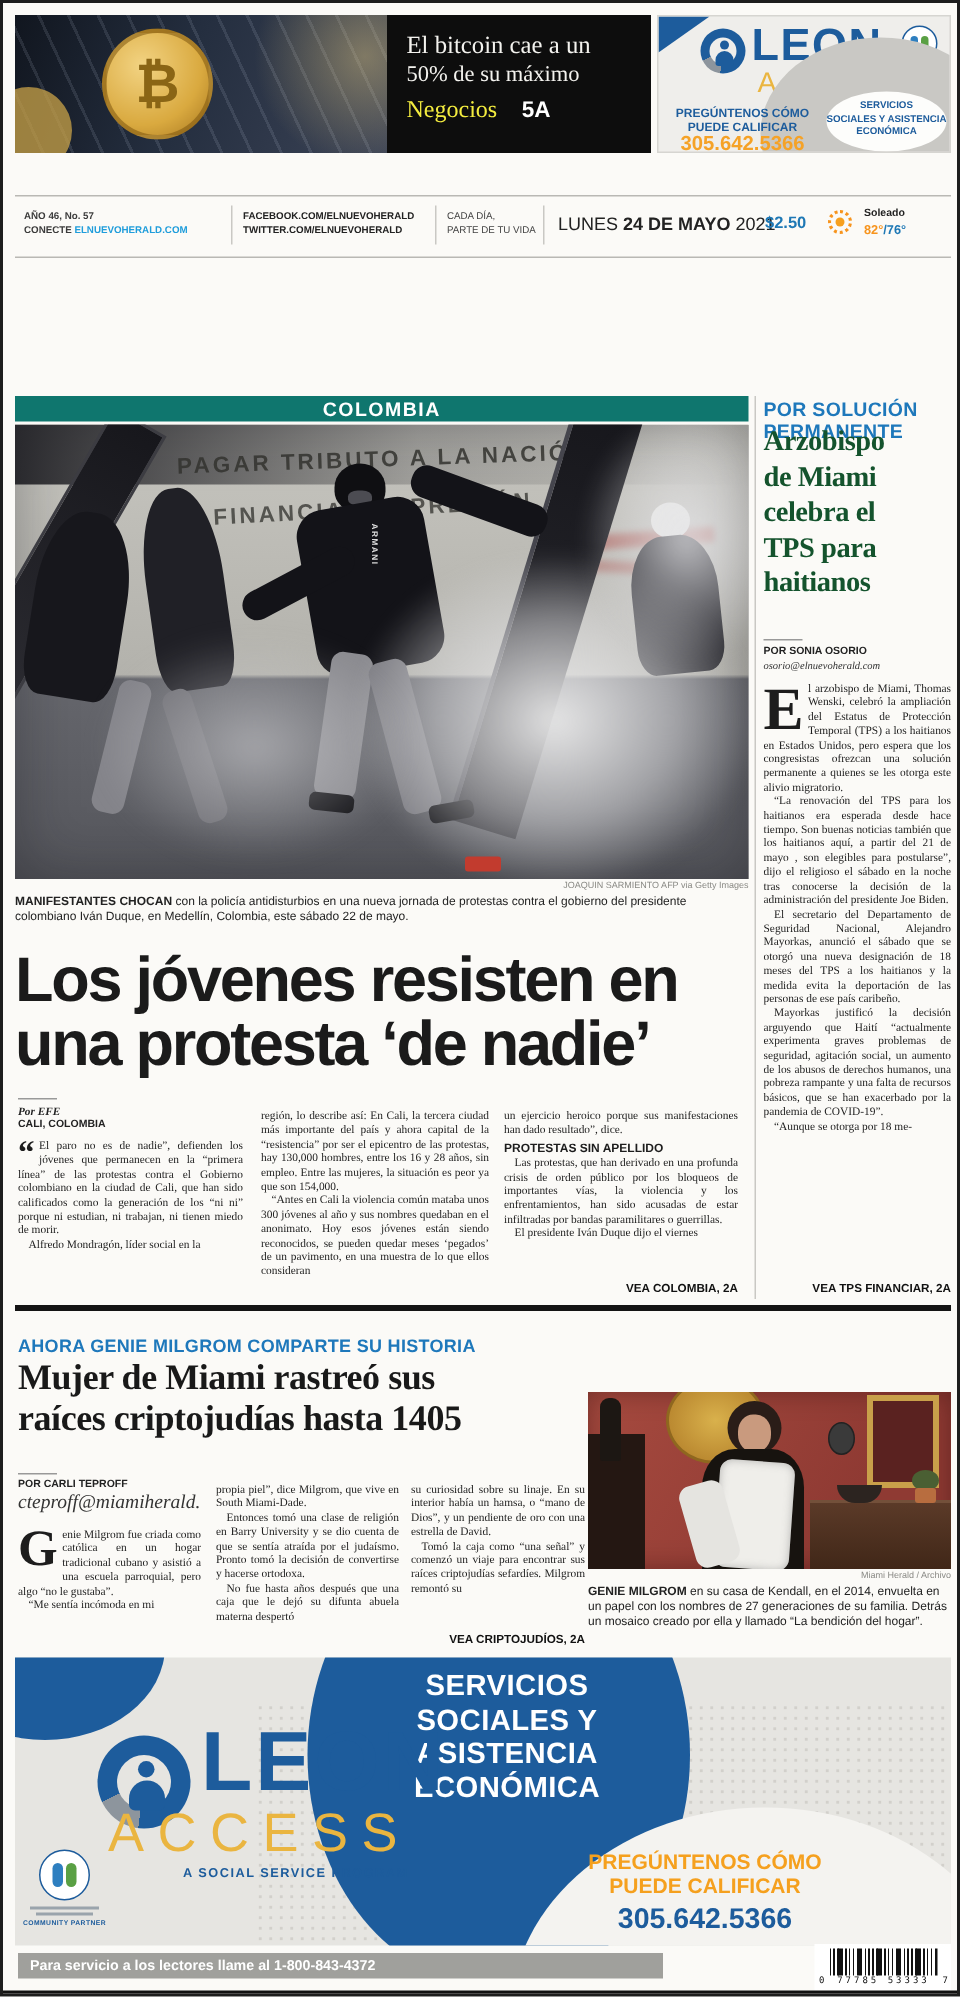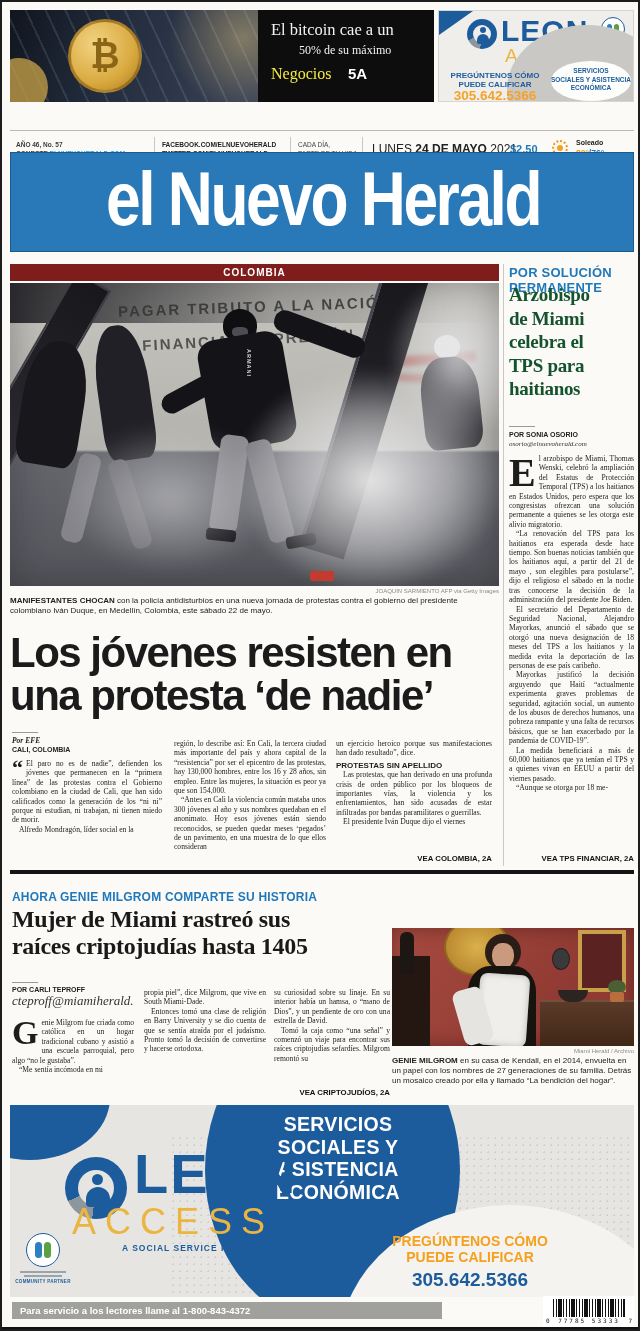--- a/index.html
+++ b/index.html
@@ -26,21 +26,21 @@
 
   <div class="abs" style="left:8px;top:8px;width:424px;height:92px;overflow:hidden;">
     <div class="abs" style="left:0;top:0;width:248px;height:92px;background:linear-gradient(110deg,#11161f,#242e3f 45%,#3b4356);">
       <div class="abs" style="left:0;top:0;width:248px;height:92px;background:repeating-linear-gradient(65deg,transparent 0 16px,rgba(205,215,235,.12) 16px 18px);"></div>
       <div class="abs" style="left:-20px;top:48px;width:58px;height:58px;border-radius:50%;background:#caa348;opacity:.75;"></div>
       <div class="abs" style="left:58px;top:9px;width:74px;height:74px;border-radius:50%;background:radial-gradient(circle at 35% 32%,#f2d382,#d9a93f 62%,#a8771f);border:3px solid rgba(125,85,15,.55);box-sizing:border-box;text-align:center;font-size:36px;line-height:68px;font-weight:bold;color:#8a6515;">₿</div>
       <div class="abs" style="left:150px;top:0;width:98px;height:92px;background:radial-gradient(circle at 85% 30%,rgba(240,210,130,.4),transparent 70%);"></div>
     </div>
     <div class="abs" style="left:248px;top:0;width:176px;height:92px;background:#0d0d0d;color:#f3f2ee;padding:10px 0 0 13px;box-sizing:border-box;">
       <div class="serif" style="font-size:16.5px;line-height:20px;">El bitcoin cae a un</div>
-      <div class="serif" style="font-size:12px;line-height:20px;margin-left:28px;">50% de su máximo</div>
+      <div class="serif" style="font-size:15px;line-height:20px;">50% de su máximo</div>
       <div style="margin-top:5px;">
         <span class="serif" style="font-size:16px;color:#f3ec3f;">Negocios</span>
         <span class="sans b" style="font-size:15px;color:#fff;margin-left:12px;">5A</span>
       </div>
     </div>
   </div>
 
   <div class="abs" style="left:436px;top:8px;width:196px;height:92px;background:#efeeeb;border:1px solid #d6d5d1;box-sizing:border-box;overflow:hidden;">
     <div class="abs" style="left:0;top:0;width:0;height:0;border-top:24px solid #1d5c9c;border-right:34px solid transparent;"></div>
     <div class="abs" style="left:28px;top:8px;width:30px;height:30px;border-radius:50%;background:conic-gradient(#1d5c9c 0 52%,#8d959d 52% 68%,#1d5c9c 68% 100%);">
@@ -92,27 +92,24 @@
     <div class="abs b" style="left:500px;top:12px;font-size:11px;color:#1e78b5;">$2.50</div>
     <div class="abs" style="left:542px;top:9px;width:16px;height:16px;border:2px dotted #f7941d;border-radius:50%;box-sizing:border-box;">
       <div class="abs" style="left:3px;top:3px;width:6px;height:6px;border-radius:50%;background:#f7a01e;"></div>
     </div>
     <div class="abs b" style="left:566px;top:8px;font-size:7px;color:#222;">Soleado</div>
     <div class="abs b" style="left:566px;top:17px;font-size:8.5px;">
       <span style="color:#f7941d;">82°</span><span style="color:#1e78b5;">/76°</span>
     </div>
   </div>
 
-  <div class="abs" style="left:8px;top:150px;width:624px;height:100px;background:#2979b8;border:1px solid #1a5a8c;box-sizing:border-box;overflow:hidden;">
-    <div class="abs b" style="left:0;top:2px;width:624px;text-align:center;font-size:76px;color:#fff;letter-spacing:-3px;transform:scaleX(.82);transform-origin:center;">el Nuevo Herald</div>
-  </div>
 
   <div class="abs vrule" style="left:501px;top:262px;height:602px;"></div>
 
-  <div class="abs b" style="left:8px;top:262px;width:489px;height:17px;background:#7f1d1d;color:#fff;text-align:center;font-size:10px;line-height:17px;letter-spacing:1px;">COLOMBIA</div>
+  <div class="abs b" style="left:8px;top:262px;width:489px;height:17px;background:#0f766e;color:#fff;text-align:center;font-size:13px;line-height:17px;letter-spacing:1px;">COLOMBIA</div>
 
   <div class="abs" style="left:8px;top:281px;width:489px;height:303px;overflow:hidden;background:linear-gradient(180deg,#c6c5bf 0%,#b3b2ac 55%,#66676d 56%,#55565c 100%);box-shadow:inset 0 0 40px rgba(20,20,25,.35);">
     <div class="abs" style="left:0;top:0;width:489px;height:40px;background:linear-gradient(90deg,rgba(28,28,33,.9),rgba(28,28,33,.2) 55%,transparent);"></div>
     <div class="abs b" style="left:108px;top:15px;font-size:15px;letter-spacing:2px;color:#33332f;transform:rotate(-2deg);opacity:.85;">PAGAR TRIBUTO A LA NACIÓN</div>
     <div class="abs b" style="left:102px;top:49px;font-size:15px;letter-spacing:2px;color:#3a3a36;transform:rotate(-3deg);opacity:.8;">ES FINANCIAR REPRESIÓN</div>
     <div class="abs" style="left:356px;top:72px;width:110px;height:10px;background:#a8332e;opacity:.45;filter:blur(2px);transform:rotate(-4deg);"></div>
     <div class="abs" style="left:380px;top:92px;width:80px;height:8px;background:#a8332e;opacity:.35;filter:blur(2px);transform:rotate(3deg);"></div>
     <div class="abs" style="left:4px;top:-18px;width:36px;height:235px;background:linear-gradient(#17171c,#2e2e34);border:2px solid #3c3c42;transform:rotate(30deg);"></div>
     <div class="abs" style="left:12px;top:58px;width:62px;height:125px;border-radius:45% 45% 20% 20%;background:#17171c;transform:rotate(9deg);"></div>
     <div class="abs" style="left:88px;top:42px;width:52px;height:135px;border-radius:45% 45% 20% 20%;background:#202026;transform:rotate(-8deg);"></div>
@@ -176,21 +173,20 @@
 TPS para
 haitianos</div>
   <div class="abs overline" style="left:507px;top:424px;"></div>
   <div class="abs b" style="left:507px;top:429px;font-size:7px;color:#222;">POR SONIA OSORIO</div>
   <div class="abs serif" style="left:507px;top:438px;font-style:italic;font-size:7px;color:#333;">osorio@elnuevoherald.com</div>
   <div class="abs body-txt just" style="left:507px;top:452px;width:125px;height:392px;overflow:hidden;">
     <p class="bp"><span class="dropcap" style="font-size:40px;line-height:34px;padding:2px 3px 0 0;">E</span><span>l arzobispo de Miami, Thomas Wenski, celebró la ampliación del Estatus de Protección Temporal (TPS) a los haitianos en Estados Unidos, pero espera que los congresistas ofrezcan una solución permanente a quienes se les otorga este alivio migratorio.</span></p>
     <p class="bp ind">“La renovación del TPS para los haitianos era esperada desde hace tiempo. Son buenas noticias también que los haitianos aquí, a partir del 21 de mayo , son elegibles para postularse”, dijo el religioso el sábado en la noche tras conocerse la decisión de la administración del presidente Joe Biden.</p>
     <p class="bp ind">El secretario del Departamento de Seguridad Nacional, Alejandro Mayorkas, anunció el sábado que se otorgó una nueva designación de 18 meses del TPS a los haitianos y la medida evita la deportación de las personas de ese país caribeño.</p>
     <p class="bp ind">Mayorkas justificó la decisión arguyendo que Haití “actualmente experimenta graves problemas de seguridad, agitación social, un aumento de los abusos de derechos humanos, una pobreza rampante y una falta de recursos básicos, que se han exacerbado por la pandemia de COVID-19”.</p>
-    <p class="bp ind">La medida beneficiará a más de 60,000 haitianos que ya tenían el TPS y a quienes vivan en EEUU a partir del viernes pasado.</p>
     <p class="bp ind">“Aunque se otorga por 18 me-</p>
   </div>
   <div class="abs jump" style="left:507px;top:852px;width:125px;">VEA TPS FINANCIAR, 2A</div>
 
   <div class="abs" style="left:8px;top:868px;width:624px;height:4px;background:#141414;"></div>
 
   <div class="abs kicker" style="left:10px;top:888px;font-size:12px;">AHORA GENIE MILGROM COMPARTE SU HISTORIA</div>
   <div class="abs serif" style="left:10px;top:904px;width:378px;font-size:24px;line-height:26.5px;font-weight:600;color:#191919;white-space:pre-line;letter-spacing:-.3px;">Mujer de Miami rastreó sus
 raíces criptojudías hasta 1405</div>
 
@@ -200,20 +196,21 @@
     <div class="serif" style="font-style:italic;font-size:13px;color:#333;">cteproff@miamiherald.com</div>
     <div class="body-txt just" style="margin-top:9px;">
       <p class="bp"><span class="dropcap" style="font-size:34px;line-height:28px;padding:1px 3px 0 0;">G</span><span>enie Milgrom fue criada como católica en un hogar tradicional cubano y asistió a una escuela parroquial, pero algo “no le gustaba”.</span></p>
       <p class="bp ind">“Me sentía incómoda en mi</p>
     </div>
   </div>
 
   <div class="abs body-txt just" style="left:142px;top:986px;width:122px;height:106px;overflow:hidden;">
     <p class="bp">propia piel”, dice Milgrom, que vive en South Miami-Dade.</p>
     <p class="bp ind">Entonces tomó una clase de religión en Barry University y se dio cuenta de que se sentía atraída por el judaísmo. Pronto tomó la decisión de convertirse y hacerse ortodoxa.</p>
+    <p class="bp ind">No fue hasta años después que una caja que le dejó su difunta abuela materna despertó</p>
   </div>
 
   <div class="abs body-txt just" style="left:272px;top:986px;width:116px;height:96px;overflow:hidden;">
     <p class="bp">su curiosidad sobre su linaje. En su interior había un hamsa, o “mano de Dios”, y un pendiente de oro con una estrella de David.</p>
     <p class="bp ind">Tomó la caja como “una señal” y comenzó un viaje para encontrar sus raíces criptojudías sefardíes. Milgrom remontó su</p>
   </div>
   <div class="abs jump" style="left:272px;top:1086px;width:116px;">VEA CRIPTOJUDÍOS, 2A</div>
 
   <div class="abs" style="left:390px;top:926px;width:242px;height:118px;overflow:hidden;background:linear-gradient(120deg,#a64a3f,#8f3a33 70%);box-shadow:inset 0 0 18px rgba(40,10,10,.4);">
     <div class="abs" style="left:52px;top:-10px;width:62px;height:54px;border-radius:50%;background:radial-gradient(#d9b14c,#b9872f 75%);border:2px solid #8f671f;"></div>

